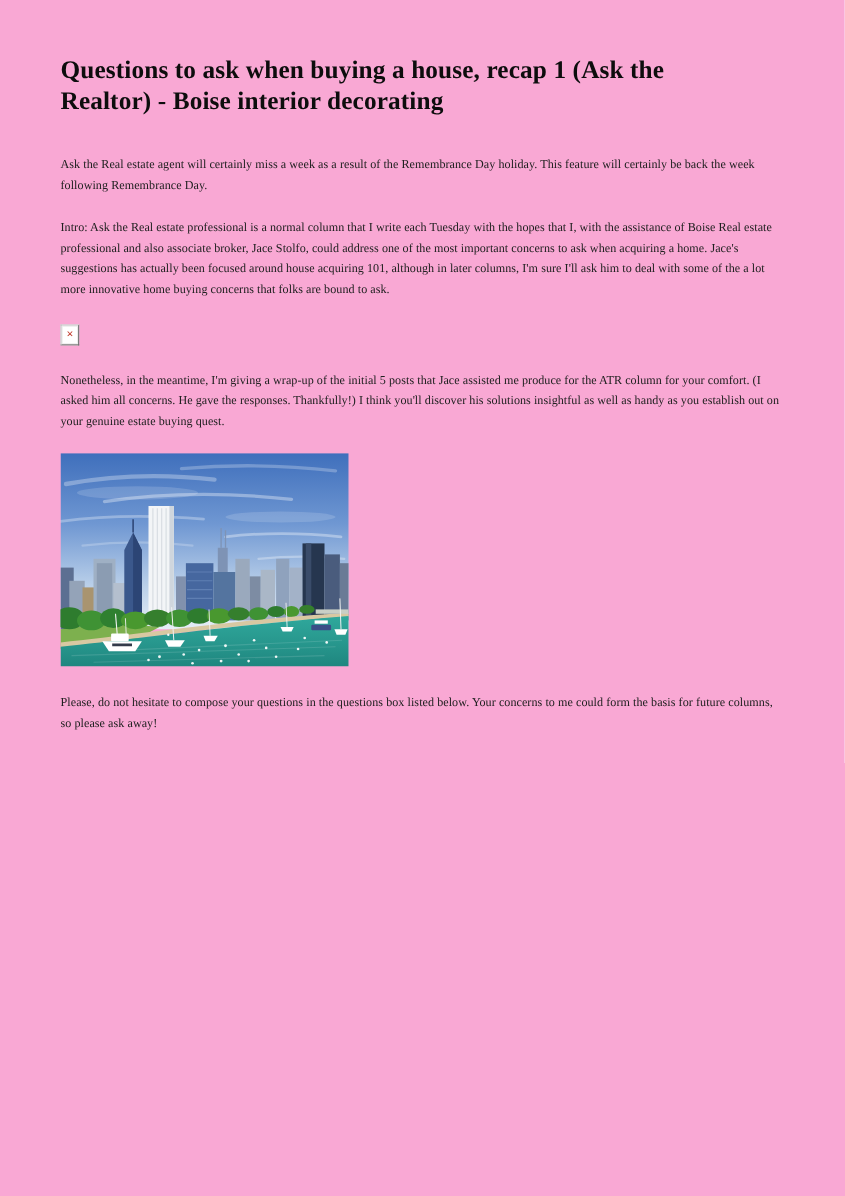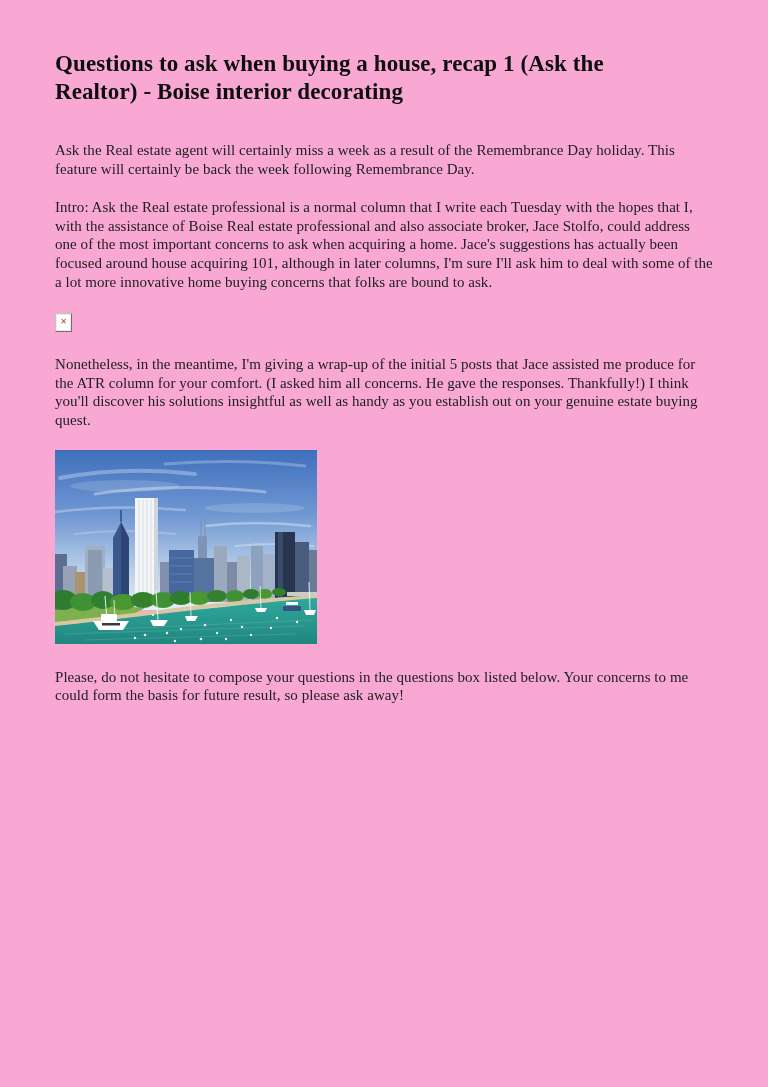--- a/index.html
+++ b/index.html
@@ -18,21 +18,21 @@
   .title {
     font-size: 23px;
     line-height: 28px;
     font-weight: bold;
     color: #0d0d0d;
     margin: 0 0 35px 0;
     max-width: 620px;
     letter-spacing: 0.1px;
   }
   .para {
-    font-size: 15px;
+    font-size: 11px;
     line-height: 18.6px;
     color: #212121;
     margin: 0 0 20px 0;
     letter-spacing: 0.05px;
   }
   .icon-row {
     margin: 0 0 20px 0;
     padding-top: 2px;
     height: 22px;
   }
@@ -221,16 +221,16 @@
             <circle cx="216" cy="178" r="1.2"></circle>
             <circle cx="222" cy="168" r="1.2"></circle>
             <circle cx="242" cy="172" r="1.2"></circle>
             <circle cx="98" cy="165" r="1.1"></circle>
             <circle cx="80" cy="188" r="1.2"></circle>
           </g>
         </g>
       </svg>
     </figure>
 
-    <p class="para">Please, do not hesitate to compose your questions in the questions box listed below. Your concerns to me could form the basis for future result, so please ask away!</p>
+    <p class="para">Please, do not hesitate to compose your questions in the questions box listed below. Your concerns to me could form the basis for future columns, so please ask away!</p>
 
   </div>
 </div>
 
 </body></html>

